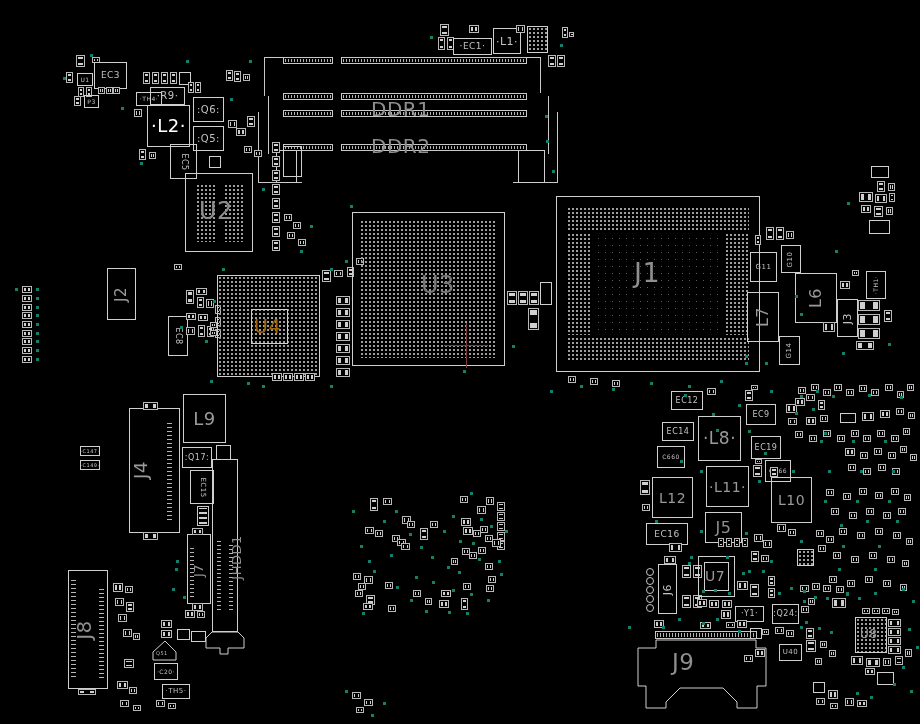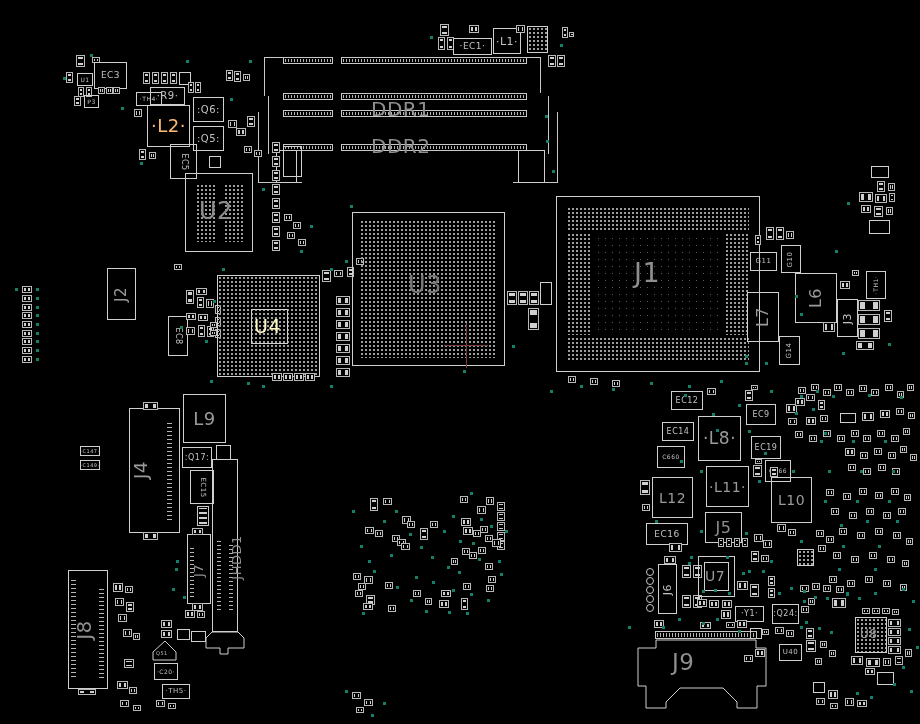--- a/index.html
+++ b/index.html
@@ -99,21 +99,21 @@
     <div class="box" style="left: 179px; top: 72px; width: 12px; height: 13px;"></div>
     <div class="tiny tv" style="left: 188px; top: 82px; width: 6px; height: 11px;"></div>
     <div class="tiny tv" style="left: 195px; top: 82px; width: 6px; height: 11px;"></div>
     <div class="box" style="left: 193px; top: 97px; width: 31px; height: 25px;">
       <span style="font-size: 10px;">:Q6:</span>
     </div>
     <div class="box" style="left: 193px; top: 126px; width: 31px; height: 25px;">
       <span style="font-size: 10px;">:Q5:</span>
     </div>
     <div class="box" style="left: 147px; top: 105px; width: 43px; height: 42px;">
-      <span style="font-size: 18px; color: #fdba74;">·L2·</span>
+      <span style="font-size: 18px; color: #ffffff;">·L2·</span>
     </div>
     <div class="tiny" style="left: 134px; top: 109px; width: 8px; height: 8px;"></div>
     <div class="tiny tv" style="left: 139px; top: 149px; width: 7px; height: 11px;"></div>
     <div class="tiny" style="left: 149px; top: 152px; width: 7px; height: 7px;"></div>
     <div class="box" style="left: 170px; top: 144px; width: 27px; height: 35px;">
       <span style="font-size: 8px; transform: rotate(90deg);">EC5</span>
     </div>
     <div class="box" style="left: 209px; top: 156px; width: 12px; height: 12px;"></div>
     <div class="tiny tv" style="left: 226px; top: 70px; width: 7px; height: 11px;"></div>
     <div class="tiny tv" style="left: 234px; top: 71px; width: 7px; height: 11px;"></div>
@@ -181,42 +181,42 @@
     <div class="tiny" style="left: 198px; top: 314px; width: 10px; height: 7px;"></div>
     <div class="tiny" style="left: 186px; top: 327px; width: 9px; height: 8px;"></div>
     <div class="tiny tv" style="left: 198px; top: 325px; width: 7px; height: 12px;"></div>
     <div class="tiny tv" style="left: 207px; top: 326px; width: 7px; height: 11px;"></div>
     <div class="tiny tv" style="left: 215px; top: 305px; width: 6px; height: 9px;"></div>
     <div class="tiny tv" style="left: 215px; top: 317px; width: 6px; height: 9px;"></div>
     <div class="tiny tv" style="left: 215px; top: 329px; width: 6px; height: 9px;"></div>
     <div class="box bga" style="left: 217px; top: 275px; width: 103px; height: 102px;"></div>
     <div class="box" style="left: 251px; top: 309px; width: 37px; height: 35px;"></div>
     <div class="lbl" style="left: 254px; top: 314px; width: 32px; height: 24px;">
-      <span style="font-size: 19px; color: #fef9c3;">U4</span>
+      <span style="font-size: 19px; color: #a16207;">U4</span>
     </div>
     <div class="tiny" style="left: 336px; top: 296px; width: 14px; height: 9px;"></div>
     <div class="tiny" style="left: 336px; top: 308px; width: 14px; height: 9px;"></div>
     <div class="tiny" style="left: 336px; top: 320px; width: 14px; height: 9px;"></div>
     <div class="tiny" style="left: 336px; top: 332px; width: 14px; height: 9px;"></div>
     <div class="tiny" style="left: 336px; top: 344px; width: 14px; height: 9px;"></div>
     <div class="tiny" style="left: 336px; top: 356px; width: 14px; height: 9px;"></div>
     <div class="tiny" style="left: 336px; top: 368px; width: 14px; height: 9px;"></div>
     <div class="tiny tv" style="left: 322px; top: 270px; width: 9px; height: 12px;"></div>
     <div class="tiny" style="left: 334px; top: 270px; width: 9px; height: 7px;"></div>
     <div class="tiny tv" style="left: 347px; top: 267px; width: 7px; height: 10px;"></div>
     <div class="tiny" style="left: 356px; top: 258px; width: 8px; height: 7px;"></div>
     <div class="tiny" style="left: 272px; top: 373px; width: 10px; height: 8px;"></div>
     <div class="tiny" style="left: 283px; top: 373px; width: 10px; height: 8px;"></div>
     <div class="tiny" style="left: 294px; top: 373px; width: 10px; height: 8px;"></div>
     <div class="tiny" style="left: 305px; top: 373px; width: 10px; height: 8px;"></div>
     <div class="tiny" style="left: 210px; top: 322px; width: 7px; height: 6px;"></div>
     <div class="tiny" style="left: 210px; top: 330px; width: 7px; height: 6px;"></div>
     <div class="box" style="left: 352px; top: 212px; width: 153px; height: 154px;"></div>
     <div class="dots" style="left: 360px; top: 220px; width: 137px; height: 138px;"></div>
-    <div class="lbl" style="left: 408px; top: 272px; width: 44px; height: 26px;">
+    <div class="lbl" style="left: 421px; top: 272px; width: 44px; height: 26px;">
       <span style="font-size: 24px; color: rgb(120, 120, 120);">U3</span>
     </div>
     <div class="lnr" style="left: 444px; top: 345px; width: 44px; height: 1px;"></div>
     <div class="lnr" style="left: 466px; top: 323px; width: 1px; height: 45px;"></div>
     <div class="tiny tv" style="left: 507px; top: 291px; width: 10px; height: 14px;"></div>
     <div class="tiny tv" style="left: 518px; top: 291px; width: 10px; height: 14px;"></div>
     <div class="tiny tv" style="left: 529px; top: 291px; width: 10px; height: 14px;"></div>
     <div class="box" style="left: 540px; top: 282px; width: 12px; height: 23px;"></div>
     <div class="tiny tv" style="left: 528px; top: 308px; width: 11px; height: 22px;"></div>
     <div class="box" style="left: 556px; top: 196px; width: 204px; height: 176px;"></div>
@@ -228,21 +228,21 @@
     <div class="lbl" style="left: 634px; top: 256px; width: 48px; height: 32px;">
       <span style="font-size: 27px;">J1</span>
     </div>
     <div class="tiny" style="left: 568px; top: 376px; width: 8px; height: 7px;"></div>
     <div class="tiny" style="left: 590px; top: 378px; width: 8px; height: 7px;"></div>
     <div class="tiny" style="left: 612px; top: 380px; width: 8px; height: 7px;"></div>
     <div class="tiny tv" style="left: 766px; top: 227px; width: 8px; height: 13px;"></div>
     <div class="tiny tv" style="left: 776px; top: 227px; width: 8px; height: 13px;"></div>
     <div class="tiny" style="left: 786px; top: 231px; width: 8px; height: 8px;"></div>
     <div class="tiny tv" style="left: 755px; top: 235px; width: 6px; height: 10px;"></div>
-    <div class="box" style="left: 750px; top: 252px; width: 27px; height: 19px;">
+    <div class="box" style="left: 750px; top: 252px; width: 27px; height: 30px;">
       <span style="font-size: 7px;">G11</span>
     </div>
     <div class="box" style="left: 781px; top: 245px; width: 20px; height: 28px;">
       <span style="font-size: 7px; transform: rotate(-90deg);">G10</span>
     </div>
     <div class="box" style="left: 747px; top: 292px; width: 32px; height: 50px;">
       <span style="font-size: 16px; transform: rotate(-90deg); color: rgb(154, 154, 154);">L7</span>
     </div>
     <div class="box" style="left: 795px; top: 273px; width: 42px; height: 50px;">
       <span style="font-size: 16px; transform: rotate(-90deg); color: rgb(154, 154, 154);">L6</span>

